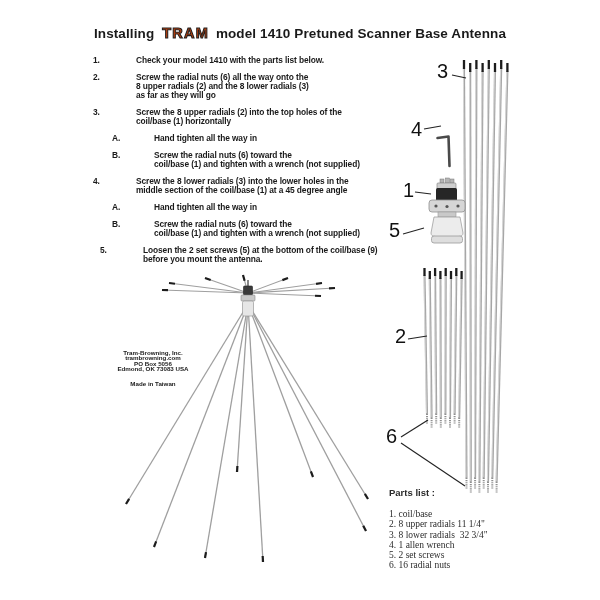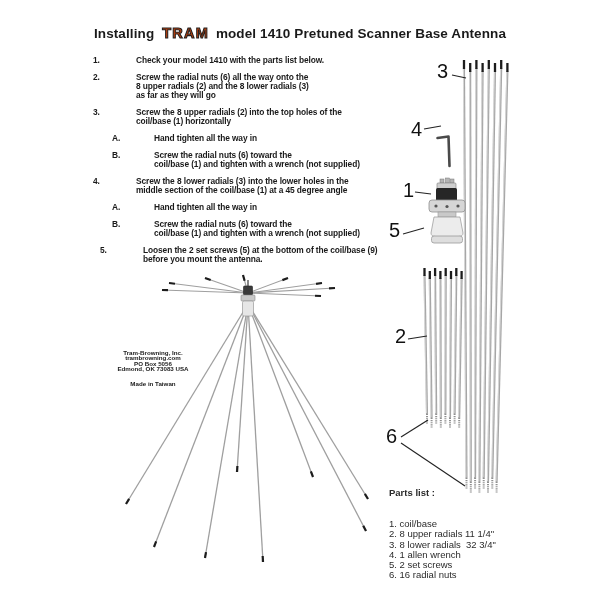--- a/index.html
+++ b/index.html
@@ -38,21 +38,21 @@
   .plabel{position:absolute;font-size:20px;font-weight:400;color:#111;line-height:1;}
   .plabel-3{left:437px;top:61px;}
   .plabel-4{left:411px;top:119px;}
   .plabel-1{left:403px;top:180px;}
   .plabel-5{left:389px;top:220px;}
   .plabel-2{left:395px;top:326px;}
   .plabel-6{left:386px;top:426px;}
   
   .parts{position:absolute;left:389px;top:487px;color:#2b2b2b;}
   .parts .pl-title{font-size:9.5px;font-weight:bold;}
-  .parts .pl-items{margin-top:21px;font-size:9.5px;line-height:10.3px;white-space:pre;}
+  .parts .pl-items{margin-top:11px;font-size:9.5px;line-height:10.3px;white-space:pre;font-family:Liberation Serif, serif;}
   
   #art{position:absolute;left:0;top:0;}
 </style>
 </head>
 <body>
 
 <svg id="art" width="600" height="600" viewBox="0 0 600 600">
 
   <g id="antenna-main">
     <g id="upper-radials-main">

